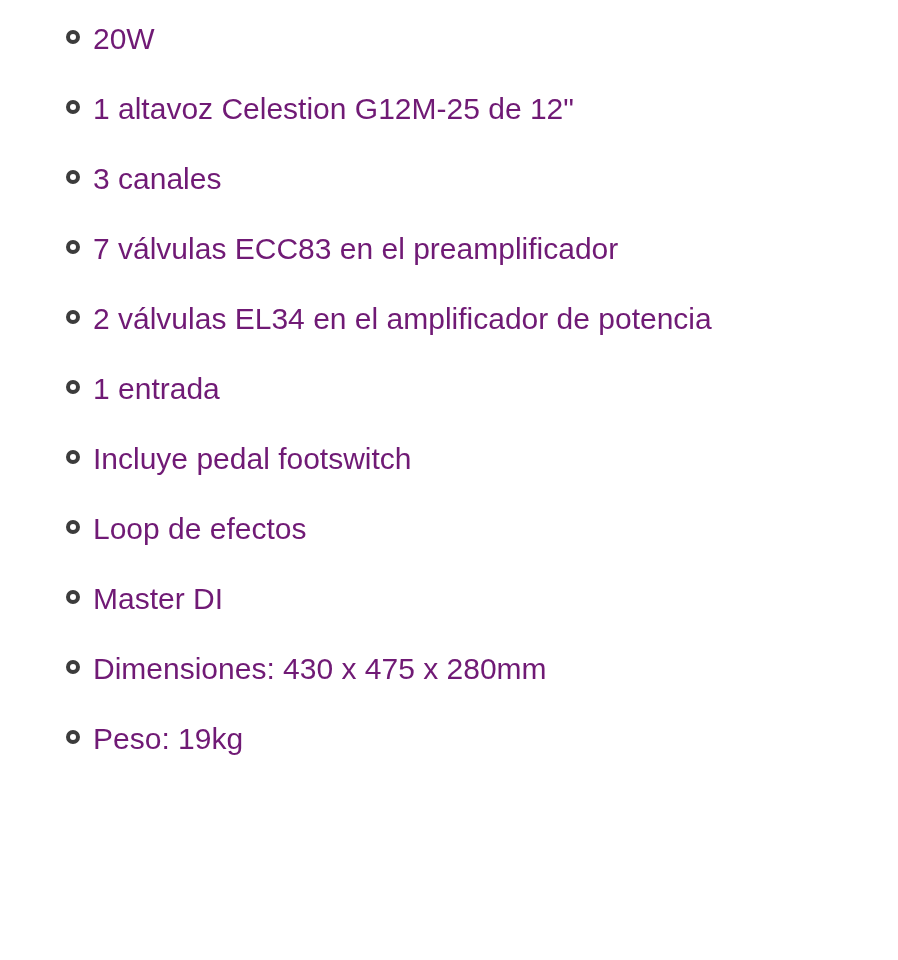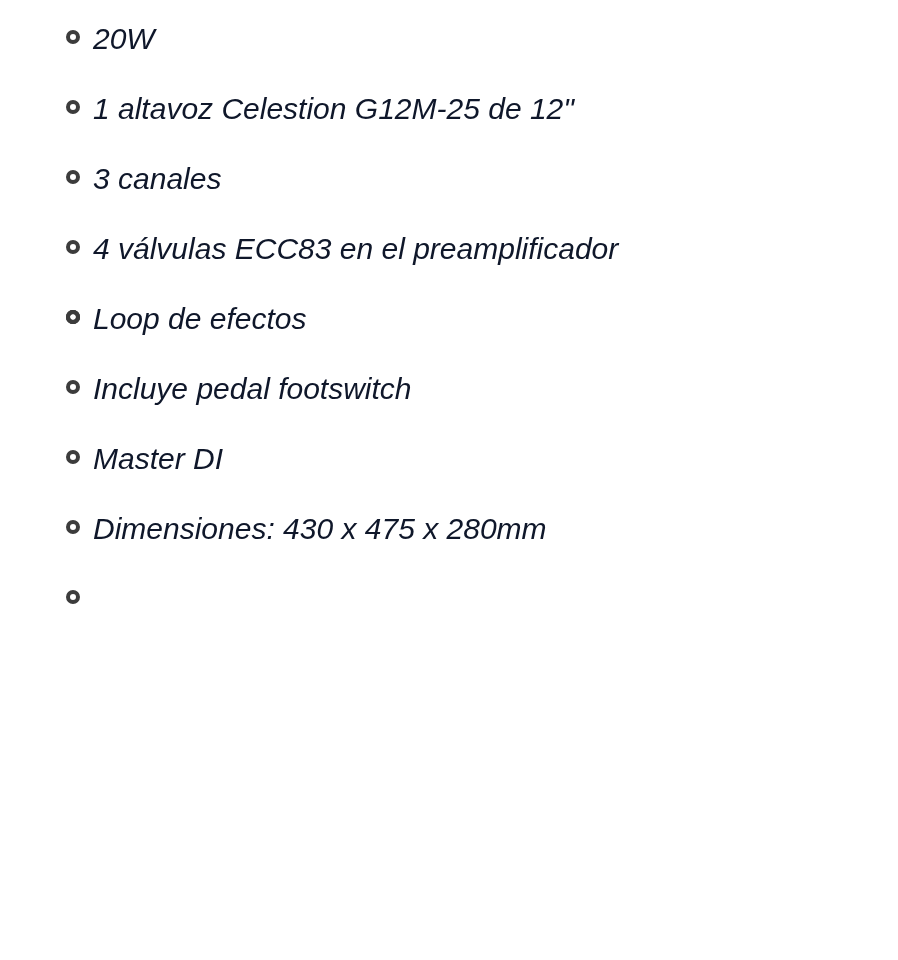--- a/index.html
+++ b/index.html
@@ -21,23 +21,22 @@
     margin: 0;
     padding: 0;
     max-width: 680px;
   }
   ul.specs-list li {
     position: relative;
     padding-left: 27px;
     margin: 0 0 18px 0;
     font-size: 30px;
     line-height: 52px;
-    color: #0f172a;
+    color: #701a75;
     letter-spacing: 0px;
-    font-style: italic;
   }
   ul.specs-list li:last-child {
     margin-bottom: 0;
   }
   .bullet {
     position: absolute;
     left: 0;
     top: 17px;
     width: 6px;
     height: 6px;
@@ -58,41 +57,44 @@
     <li>
       <span class="bullet"></span>
       <span>1 altavoz Celestion G12M-25 de 12"</span>
     </li>
     <li>
       <span class="bullet"></span>
       <span>3 canales</span>
     </li>
     <li>
       <span class="bullet"></span>
-      <span>4 válvulas ECC83 en el preamplificador</span>
+      <span>7 válvulas ECC83 en el preamplificador</span>
     </li>
     <li>
       <span class="bullet"></span>
+      <span>2 válvulas EL34 en el amplificador de potencia</span>
     </li>
     <li>
       <span class="bullet"></span>
+      <span>1 entrada</span>
+    </li>
+    <li>
+      <span class="bullet"></span>
+      <span>Incluye pedal footswitch</span>
     </li>
     <li>
       <span class="bullet"></span>
       <span>Loop de efectos</span>
-    </li>
-    <li>
-      <span class="bullet"></span>
-      <span>Incluye pedal footswitch</span>
     </li>
     <li>
       <span class="bullet"></span>
       <span>Master DI</span>
     </li>
     <li>
       <span class="bullet"></span>
       <span>Dimensiones: 430 x 475 x 280mm</span>
     </li>
     <li>
       <span class="bullet"></span>
+      <span>Peso: 19kg</span>
     </li>
   </ul>
 </div>
 
 </body></html>

